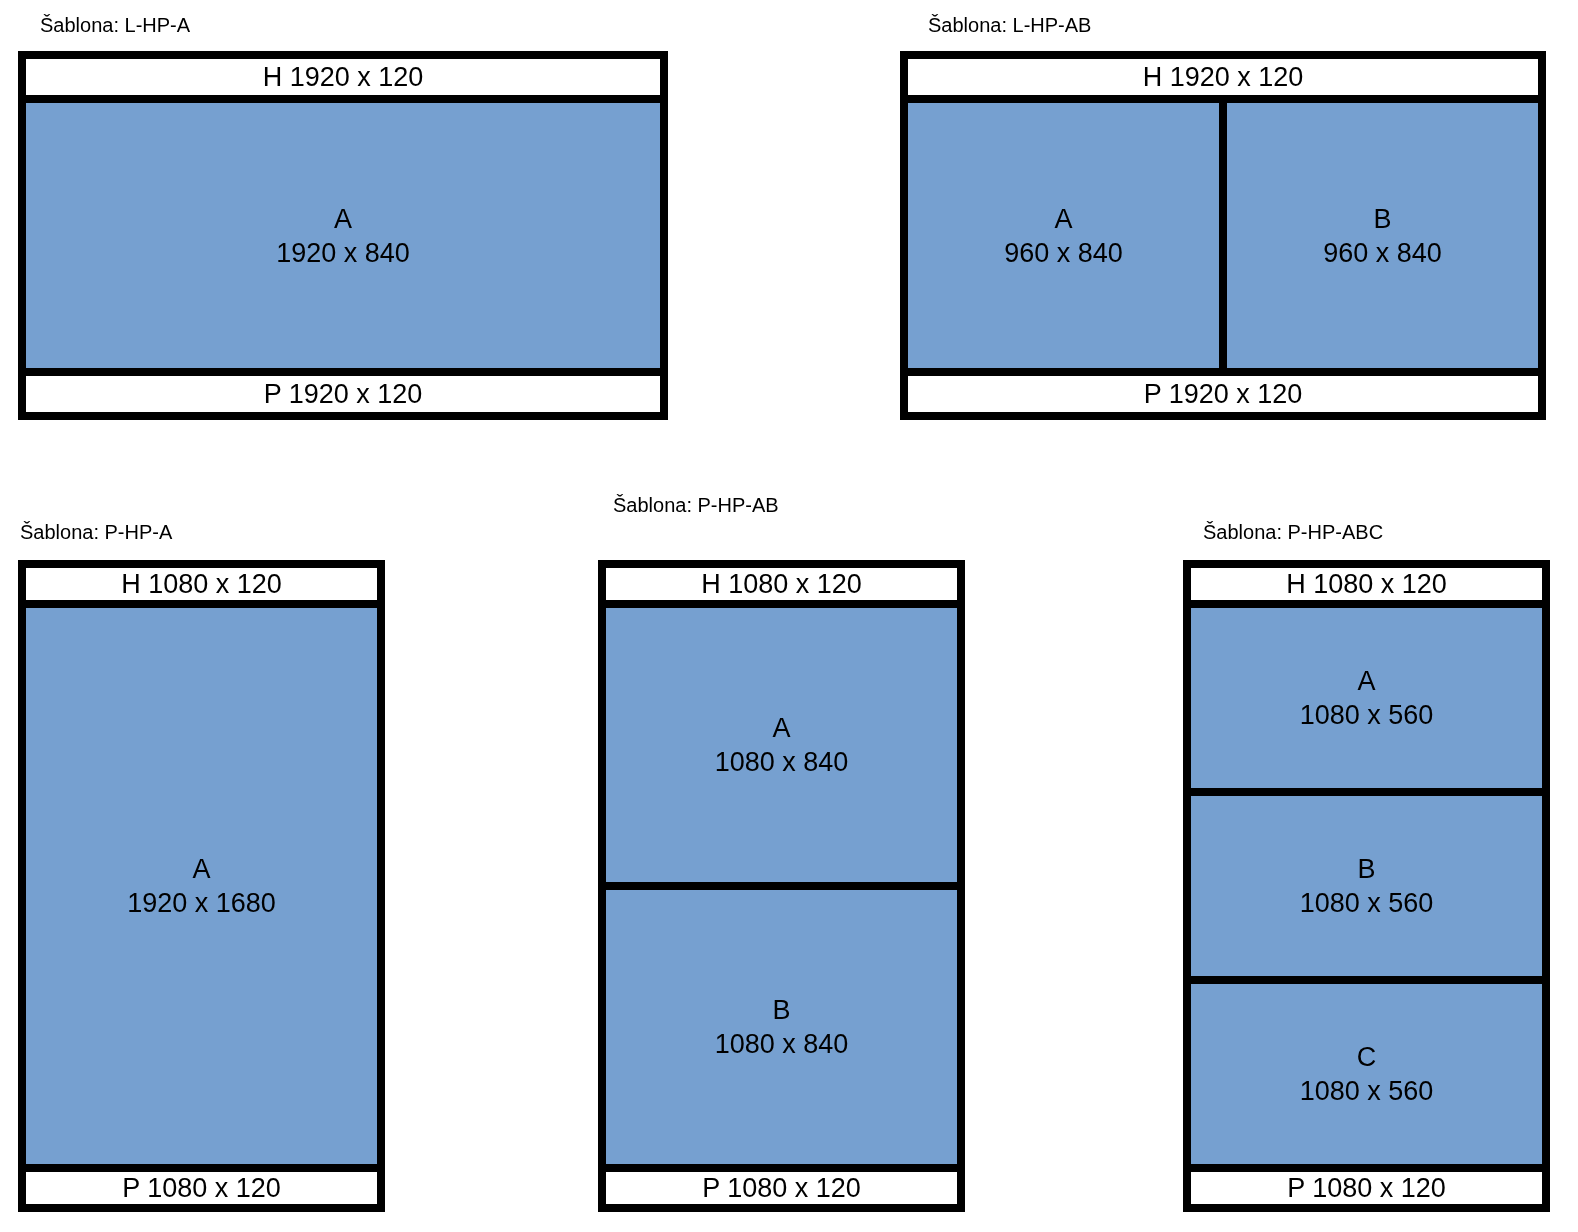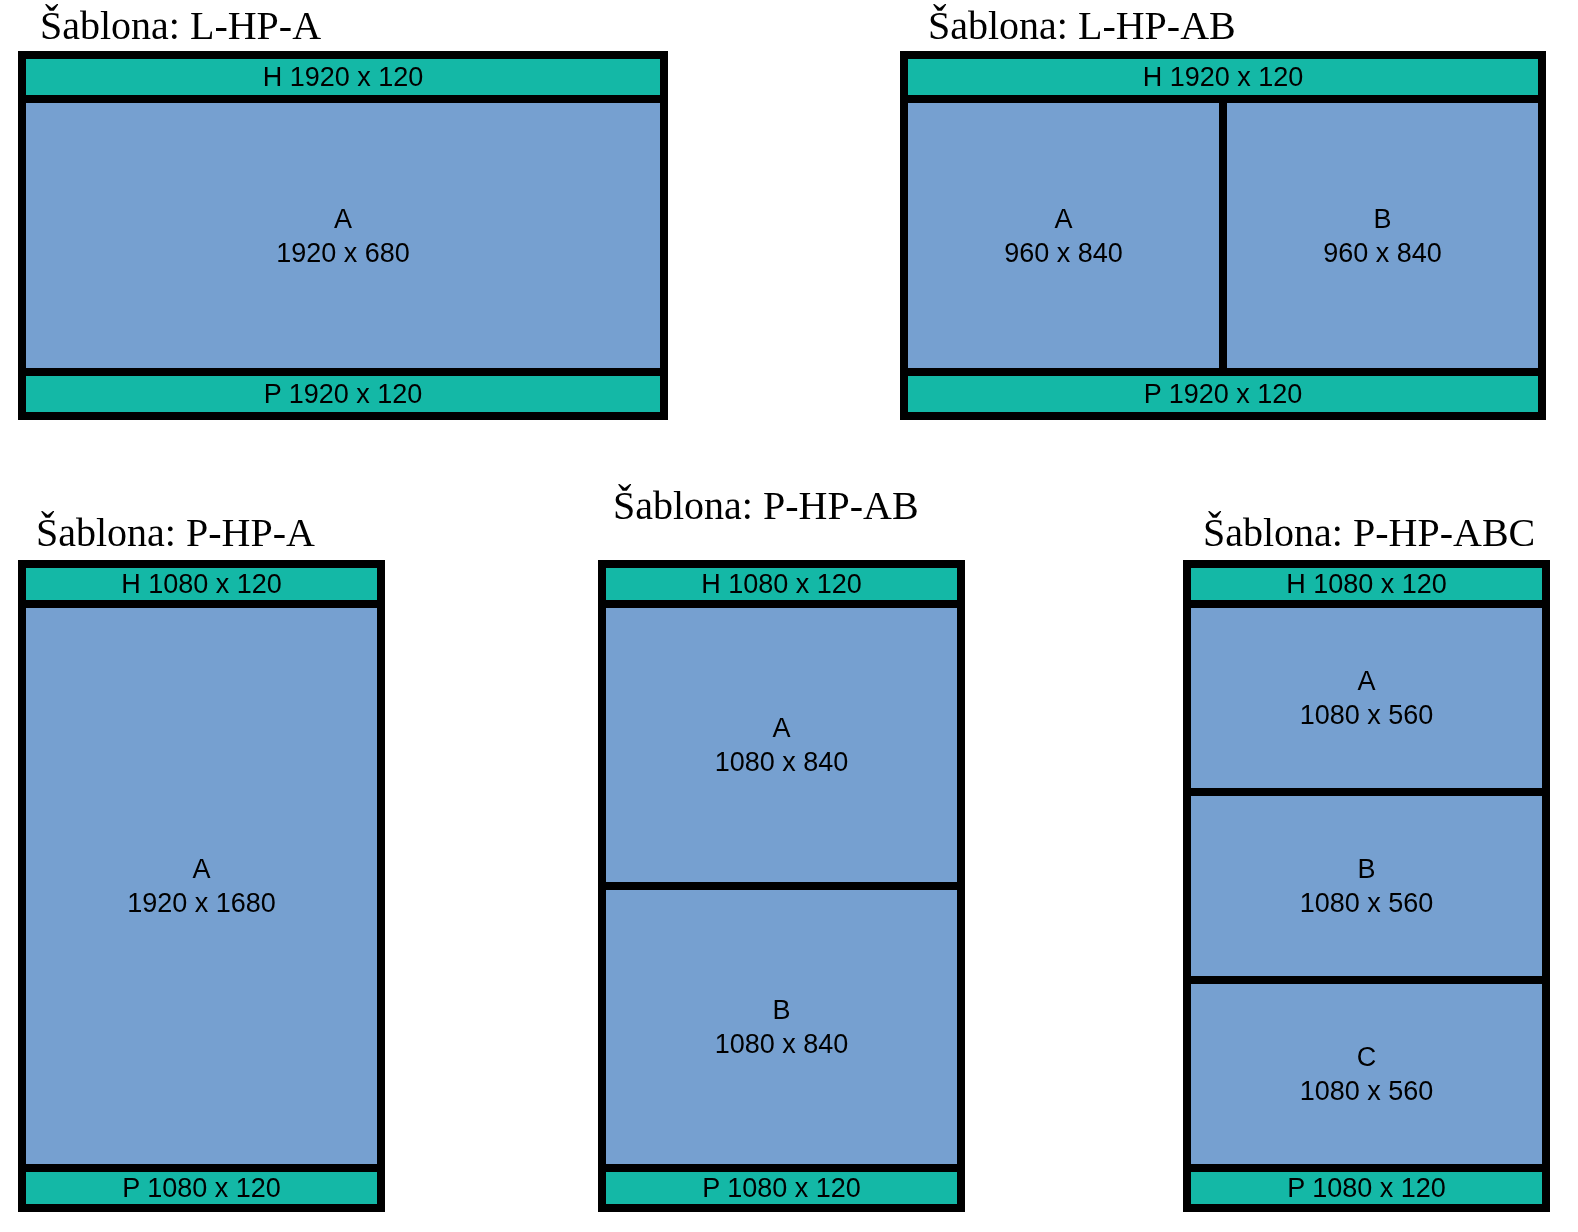--- a/index.html
+++ b/index.html
@@ -10,36 +10,36 @@
   body {
     width: 1578px;
     height: 1232px;
     position: relative;
     font-family: "Liberation Sans", sans-serif;
     color: #000000;
     overflow: hidden;
   }
   .tpl-title {
     position: absolute;
-    font-size: 40px;
+    font-size: 20px;
     line-height: 31px;
     color: #000;
     white-space: nowrap;
-    font-family: Liberation Serif, serif;
+    font-family: Liberation Sans, sans-serif;
   }
   .tpl-frame {
     position: absolute;
     box-sizing: border-box;
     border: 8px solid #000000;
     background: #000000;
     display: flex;
     flex-direction: column;
   }
   .band {
-    background: #14b8a6;
+    background: #ffffff;
     display: flex;
     align-items: center;
     justify-content: center;
     box-sizing: border-box;
     flex: 0 0 auto;
     overflow: hidden;
   }
   .band-label {
     font-size: 27px;
     line-height: 30px;
@@ -96,21 +96,21 @@
 
   <div class="band" style="height:36px;">
     <span class="band-label">H 1920 x 120</span>
   </div>
   <div class="gap" style="height:8px;"></div>
 
   <div class="col-split">
     <div class="cell" style="flex:1 1 auto;">
       <span class="cell-label">
         <span class="ln1">A</span>
-        <span class="ln2">1920 x 680</span>
+        <span class="ln2">1920 x 840</span>
       </span>
     </div>
   </div>
 
   <div class="gap" style="height:8px;"></div>
   <div class="band" style="height:36px;">
     <span class="band-label">P 1920 x 120</span>
   </div>
 </div>
 
@@ -138,21 +138,21 @@
       </span>
     </div>
   </div>
 
   <div class="gap" style="height:8px;"></div>
   <div class="band" style="height:36px;">
     <span class="band-label">P 1920 x 120</span>
   </div>
 </div>
 
-<div class="tpl-title" style="left:36px; top:517px;">Šablona: P-HP-A</div>
+<div class="tpl-title" style="left:20px; top:517px;">Šablona: P-HP-A</div>
 
 <div class="tpl-frame" style="left:18px; top:560px; width:367px; height:652px;">
 
   <div class="band" style="height:32px;">
     <span class="band-label">H 1080 x 120</span>
   </div>
   <div class="gap" style="height:8px;"></div>
 
   <div class="col-split">
     <div class="cell" style="flex:1 1 auto;">

